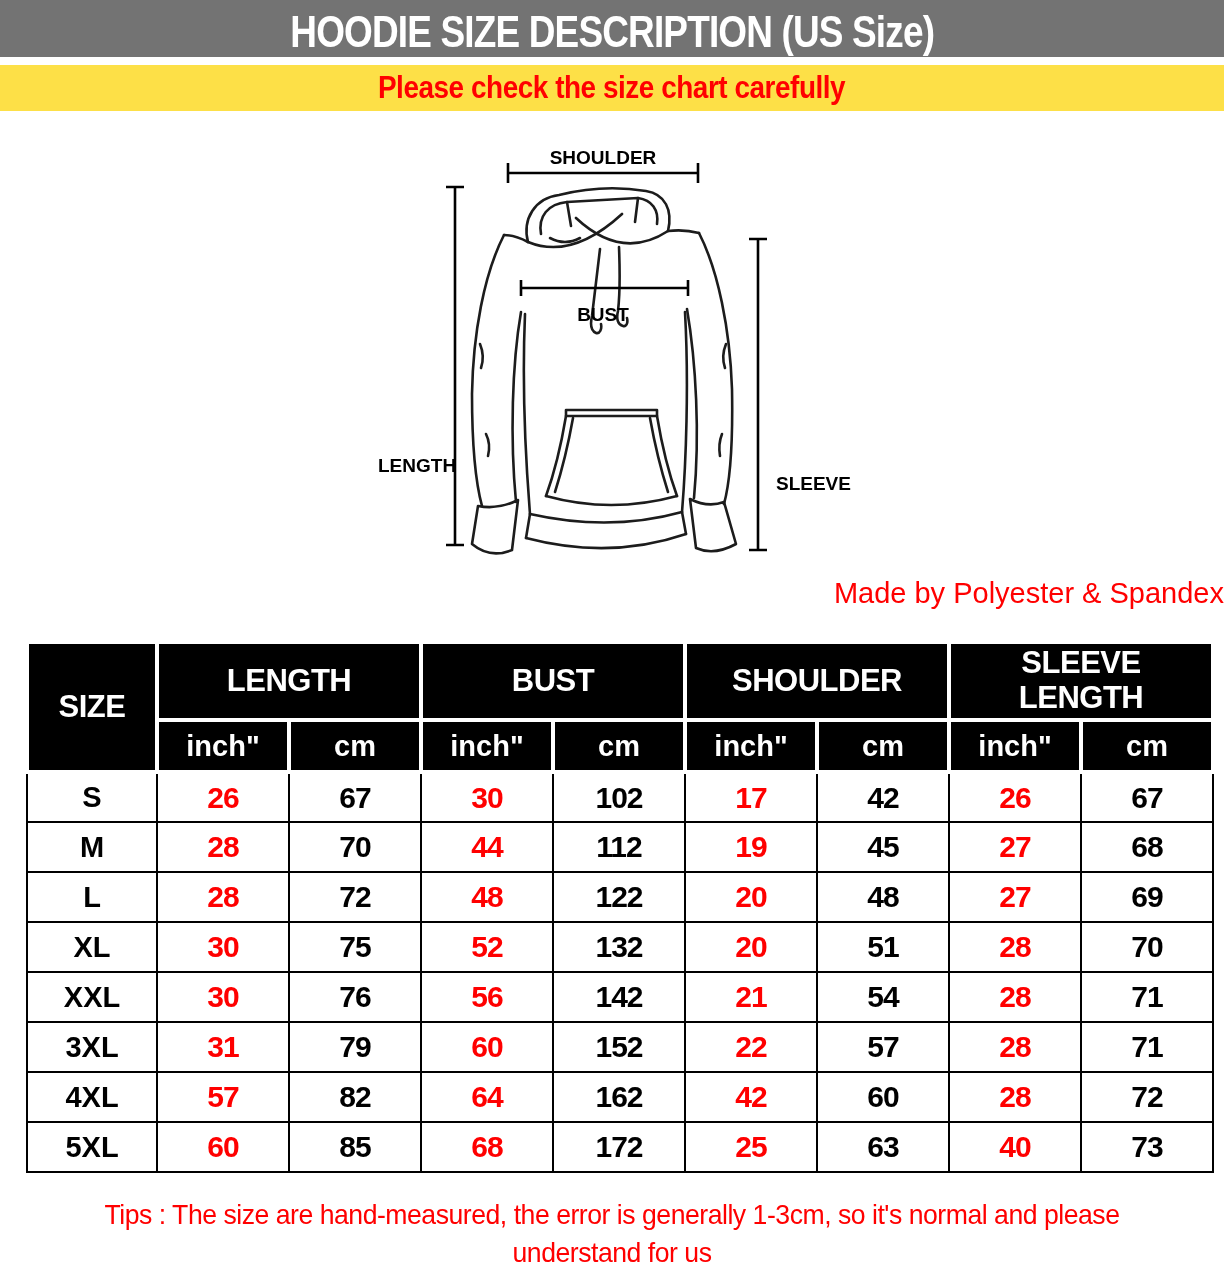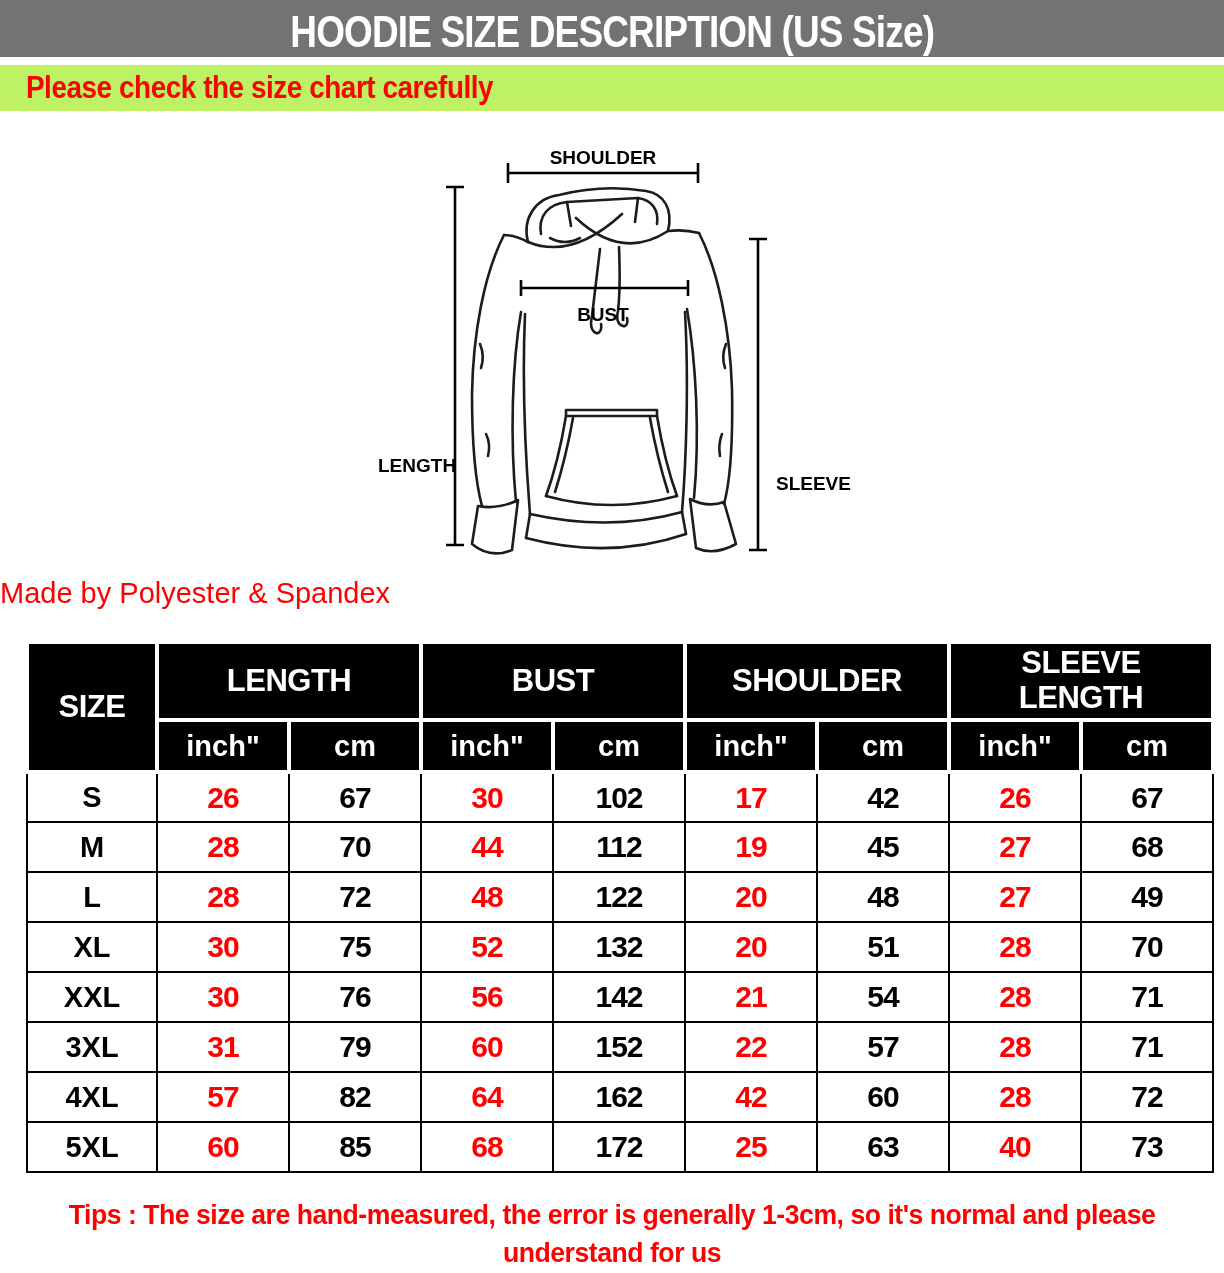--- a/index.html
+++ b/index.html
@@ -14,42 +14,42 @@
     width:1224px; height:57px; background:#737373;
     display:flex; align-items:flex-end; justify-content:center;
   }
   .banner-title .txt {
     color:#fff; font-weight:bold; font-size:44px; letter-spacing:-1px;
     display:inline-block; transform:scaleX(0.84); transform-origin:center;
     white-space:nowrap;
   }
   .banner-gap { width:1224px; height:8px; background:#fff; }
   .banner-sub {
-    width:1224px; height:46px; background:#bef264;
-    display:flex; align-items:center; justify-content:flex-start;
+    width:1224px; height:46px; background:#fde047;
+    display:flex; align-items:center; justify-content:center;
   }
   .banner-sub .txt {
     color:#ff0000; font-weight:bold; font-size:31px; letter-spacing:-0.5px;
     display:inline-block; transform:scaleX(0.9); transform-origin:center;
     white-space:nowrap;
   }
   
   .diagram { position:relative; width:1224px; height:505px; background:#fff; }
   .hoodie-svg { position:absolute; left:360px; top:23px; width:500px; height:480px; }
   .measure-label {
     position:absolute; color:#000; font-weight:bold; font-size:19px;
     letter-spacing:0; white-space:nowrap;
   }
   .lbl-shoulder { left:603px; top:36px;  transform:translateX(-50%); }
   .lbl-bust     { left:603px; top:193px; transform:translateX(-50%); }
   .lbl-length   { left:378px; top:344px; }
   .lbl-sleeve   { left:776px; top:362px; }
   .diagram-caption {
     position:absolute; left:0; top:499px; width:1224px;
-    text-align:left; color:#ff0000; font-size:29px; font-weight:normal;
+    text-align:right; color:#ff0000; font-size:29px; font-weight:normal;
     transform:translateY(-100%);
   }
   
   table.size-chart {
     position:absolute; left:25px; top:640px;
     border-collapse:collapse; table-layout:fixed; width:1186px;
   }
   table.size-chart thead th {
     background:#000; color:#fff; border:4px solid #fff;
     font-weight:bold; text-align:center; vertical-align:middle;
@@ -61,21 +61,21 @@
   table.size-chart tbody td {
     background:#fff; border:2px solid #000; height:50px;
     text-align:center; vertical-align:middle;
     font-size:30px; font-weight:bold; color:#000; letter-spacing:-1px;
   }
   table.size-chart tbody td:first-child { font-size:29px; letter-spacing:0; }
   table.size-chart tbody td:nth-child(even) { color:#ff0000; } 
   
   .tips {
     position:absolute; left:0; top:1196px; width:1224px;
-    text-align:center; color:#ff0000; font-size:28px; font-weight:bold;
+    text-align:center; color:#ff0000; font-size:28px; font-weight:normal;
     line-height:38px; letter-spacing:-0.5px;
   }
   .tips .line { display:block; transform:scaleX(0.95); transform-origin:center; }
 </style>
 </head>
 <body>
 
 <div class="banner-title">
   <span class="txt">HOODIE SIZE DESCRIPTION (US Size)</span>
 </div>
@@ -200,21 +200,21 @@
     </tr>
     <tr>
       <td>L</td>
       <td>28</td>
       <td>72</td>
       <td>48</td>
       <td>122</td>
       <td>20</td>
       <td>48</td>
       <td>27</td>
-      <td>49</td>
+      <td>69</td>
     </tr>
     <tr>
       <td>XL</td>
       <td>30</td>
       <td>75</td>
       <td>52</td>
       <td>132</td>
       <td>20</td>
       <td>51</td>
       <td>28</td>

